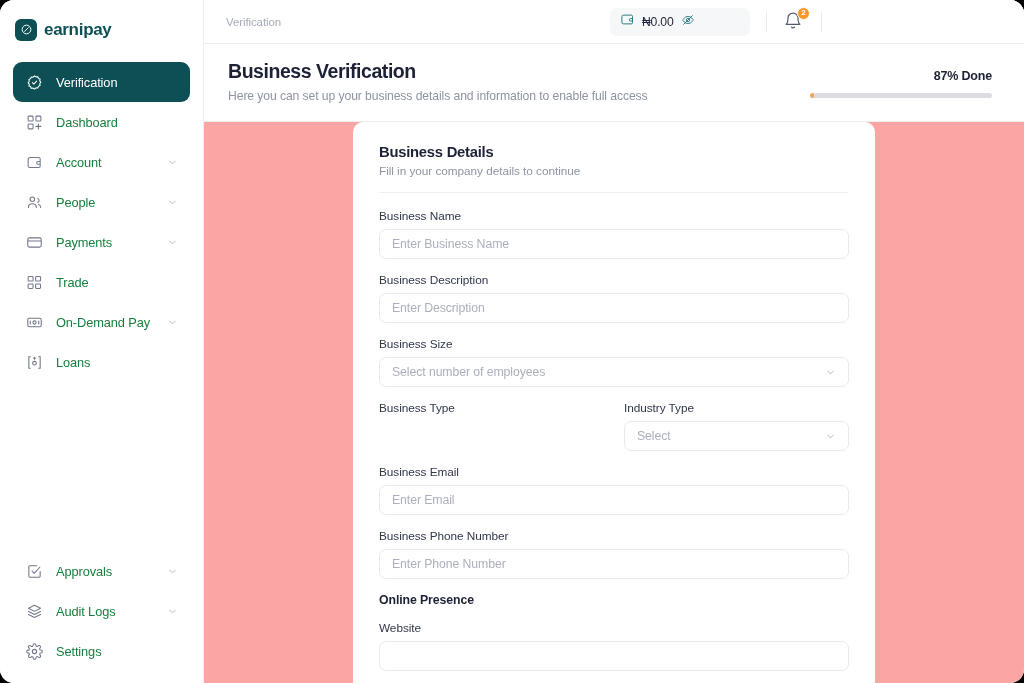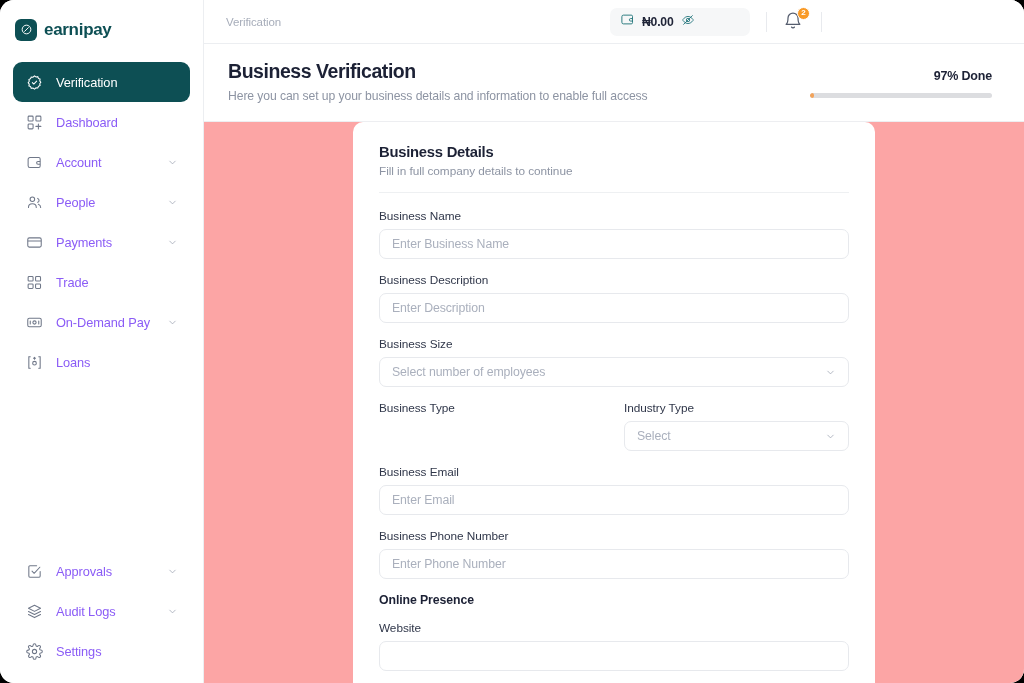--- a/index.html
+++ b/index.html
@@ -66,21 +66,21 @@
     padding: 0 12px;
     gap: 13px;
     cursor: pointer;
     margin-bottom: 0px;
     color: #636b7e;
     position: relative;
   }
   .nav-item + .nav-item { margin-top: 0px; }
   .nav-item .nav-label {
     font-size: 12.8px;
-    color: #8b5cf6;
+    color: #15803d;
     white-space: nowrap;
     letter-spacing: -0.1px;
   }
   .nav-item.active { background: #0d4f54; }
   .nav-item.active .nav-label { color: #ffffff; font-weight: 400; }
   .nav-item.active .nav-ico svg { stroke: #ffffff; }
   .nav-ico {
     width: 18px; height: 18px;
     flex: 0 0 18px;
     display: flex; align-items: center; justify-content: center;
@@ -131,21 +131,21 @@
     gap: 7px;
     background: #f6f7f8;
     border-radius: 7px;
     height: 28px;
     padding: 0 12px 0 10px;
     min-width: 140px;
     cursor: pointer;
   }
   .wallet-amt {
     font-size: 12.2px;
-    font-weight: 700;
+    font-weight: 400;
     color: #1f2437;
     letter-spacing: -0.2px;
   }
   .ico-teal svg { stroke: #22757b; fill: none; stroke-width: 1.5; }
   .divider-v {
     width: 1px; height: 20px; background: #e8eaee;
     margin: 0 16px;
   }
   .bell-wrap { position: relative; width: 22px; height: 22px; cursor: pointer; }
   .bell-wrap svg { stroke: #555d6e; fill: none; stroke-width: 1.5; }
@@ -498,32 +498,32 @@
         <span class="divider-v"></span>
       </div>
     </header>
 
     <section class="page-head">
       <div>
         <h1 class="page-title">Business Verification</h1>
         <p class="page-sub">Here you can set up your business details and information to enable full access</p>
       </div>
       <div class="progress-block">
-        <div class="progress-label">97% Done</div>
+        <div class="progress-label">87% Done</div>
         <div class="progress-track">
           <div class="progress-fill" id="progress-fill" style="width: 2%;"></div>
         </div>
       </div>
     </section>
 
     <section class="content">
       <div class="card">
 
         <div class="card-title">Business Details</div>
-        <div class="card-sub">Fill in full company details to continue</div>
+        <div class="card-sub">Fill in your company details to continue</div>
         <div class="hr"></div>
 
         <div class="field">
           <div class="field-label">Business Name</div>
           <div class="input">
             <span class="ph">Enter Business Name</span>
           </div>
         </div>
 
         <div class="field">

